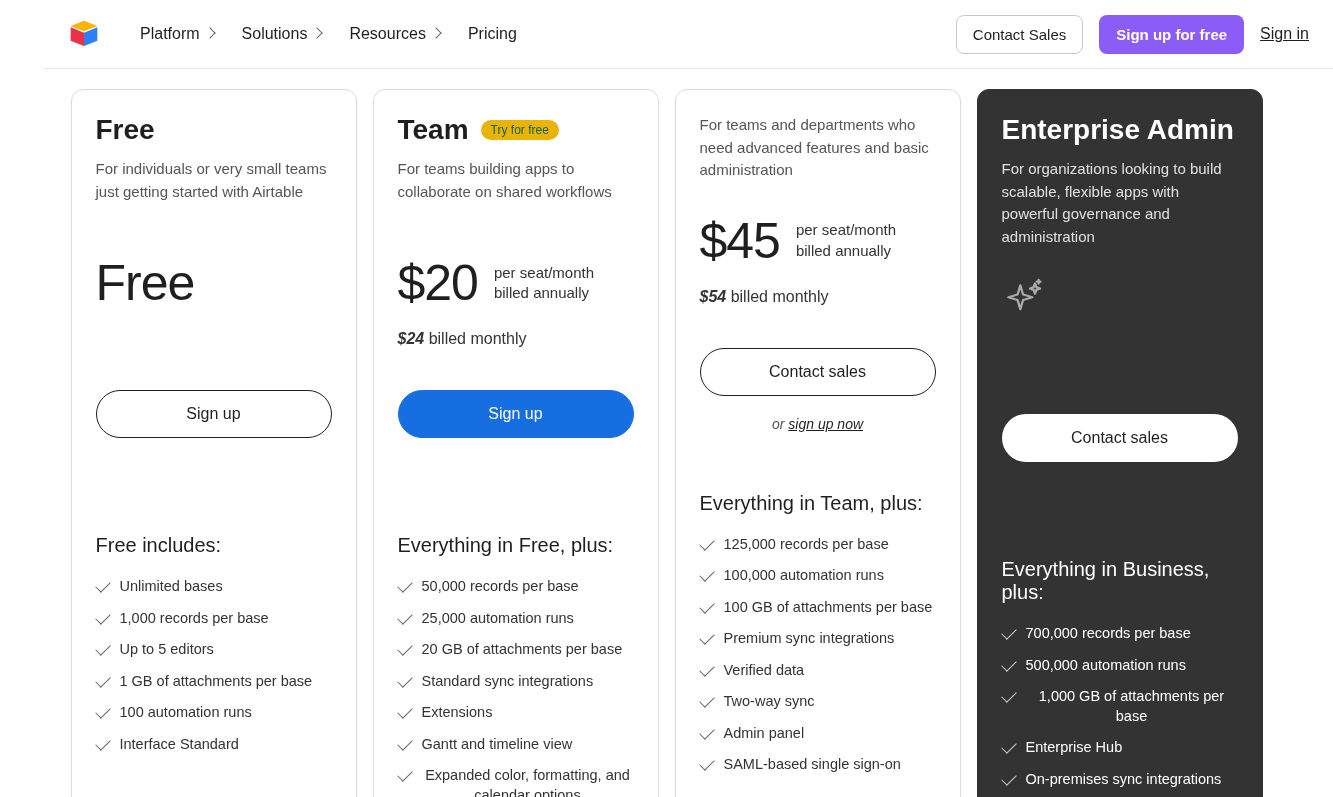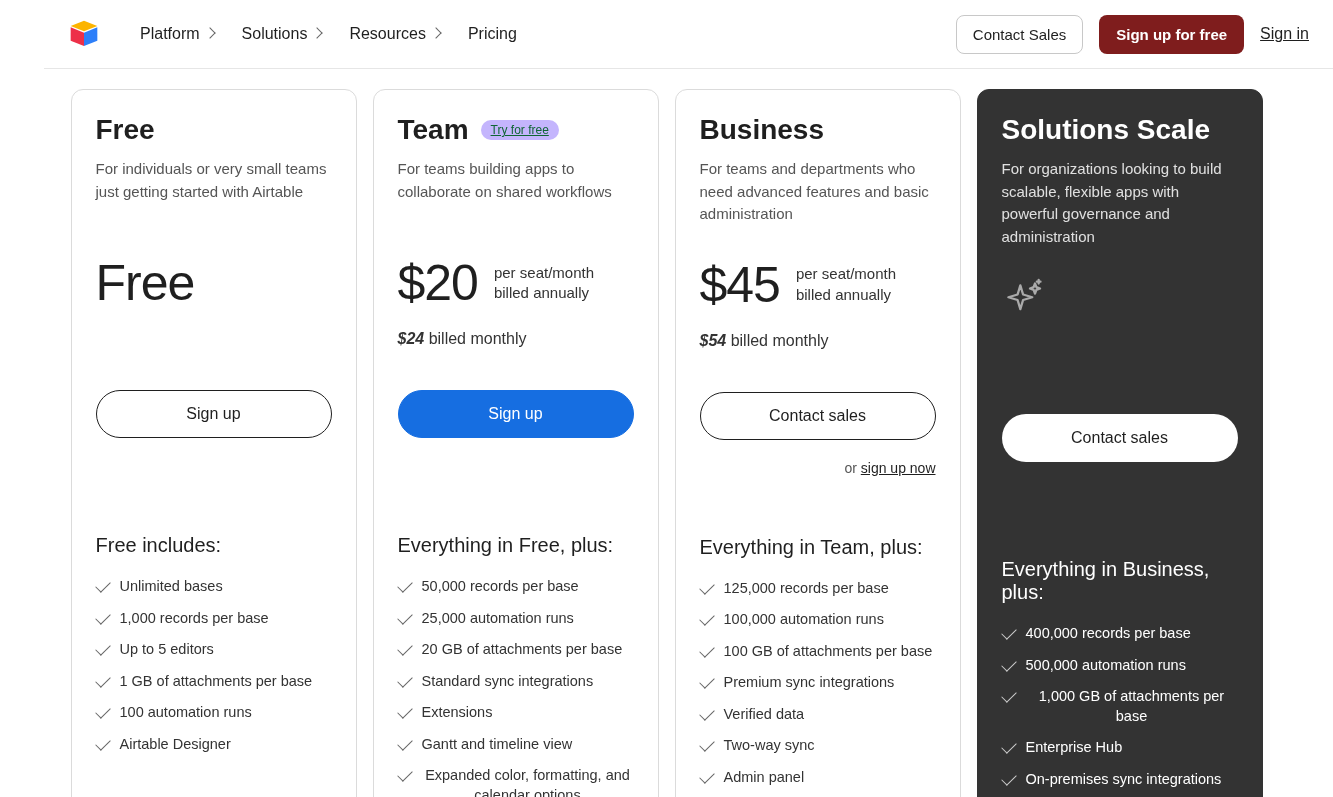--- a/index.html
+++ b/index.html
@@ -34,57 +34,57 @@
       transform: rotate(-45deg);
       margin-left: 2px;
       margin-top: -2px;
     }
     .header-right { display: flex; align-items: center; gap: 16px; }
     .btn {
       border-radius: 8px; padding: 10px 16px; cursor: pointer; font-size: 15px; font-weight: 500;
       border: 1px solid transparent; display: inline-flex; align-items: center;
     }
     .btn-outline { background: #fff; border-color: #c8c8c8; color: #1f1f1f; }
-    .btn-primary { background: #7f1d1d; color: #fff; font-weight: 600; }
+    .btn-primary { background: #8b5cf6; color: #fff; font-weight: 600; }
     .sign-in-link { font-size: 16px; color: #1f1f1f; cursor: pointer; text-decoration: underline; }
     .container {
       max-width: 1280px; margin: 0 auto; padding: 20px 44px 40px;
       display: grid; grid-template-columns: repeat(4, 1fr); gap: 16px;
     }
     .card {
       border: 1px solid #dbdbdb; border-radius: 12px; padding: 24px;
       background: #fff;
     }
     .card.dark {
       background: #333333; color: #fff; border-color: #333333;
     }
     .card.dark .feature-item, .card.dark .includes-title, .card.dark .desc { color: #fff; }
     .plan-header { display: flex; align-items: center; gap: 12px; margin-bottom: 12px; }
     .plan-name { font-size: 28px; font-weight: 600; }
     .badge {
-      background: #c4b5fd; color: #0f6535; font-size: 12px; font-weight: 500;
-      padding: 3px 10px; border-radius: 999px; text-decoration: underline;
+      background: #eab308; color: #0f6535; font-size: 12px; font-weight: 500;
+      padding: 3px 10px; border-radius: 999px;
     }
     .desc { color: #555; font-size: 15px; line-height: 1.5; min-height: 66px; }
     .card.dark .desc { color: #e0e0e0; }
     .price-block { margin-top: 30px; min-height: 120px; }
     .price-row { display: flex; align-items: center; gap: 16px; }
     .price-amount { font-size: 50px; font-weight: 500; letter-spacing: -1px; }
     .price-note { font-size: 15px; color: #333; line-height: 1.35; }
     .monthly { font-size: 16px; color: #333; margin-top: 18px; }
     .monthly strong { font-weight: 600; font-style: italic; }
     .cta {
       display: block; width: 100%; text-align: center; padding: 14px 0;
       border-radius: 999px; font-size: 16px; font-weight: 400; cursor: pointer;
       border: 1.5px solid transparent; margin-top: 16px;
     }
     .cta-outline { background: transparent; border-color: #1f1f1f; color: #1f1f1f; }
     .cta-blue { background: #166ee1; color: #fff; border-color: #166ee1; }
     .cta-white { background: #fff; color: #1f1f1f; }
-    .sub-cta { text-align: right; font-size: 14px; color: #555; margin-top: 20px; }
+    .sub-cta { text-align: center; font-size: 14px; color: #555; margin-top: 20px; font-style: italic; }
     .sub-cta a { color: #1f1f1f; text-decoration: underline; cursor: pointer; }
     .cta-zone { min-height: 120px; }
     .includes-title { font-size: 20px; color: #1f1f1f; margin-top: 24px; margin-bottom: 14px; }
     .feature-list { list-style: none; text-align: center; }
     .feature-item { display: flex; gap: 10px; align-items: flex-start; font-size: 14.5px; color: #333; padding: 6px 0; line-height: 1.35; }
     .check {
       width: 14px; height: 8px; border-left: 1.5px solid currentColor; border-bottom: 1.5px solid currentColor;
       transform: rotate(-45deg); flex-shrink: 0; margin-top: 4px; opacity: 0.75;
     }
     .sparkle { width: 44px; height: 44px; color: #aaa; }
@@ -155,21 +155,21 @@
         <li class="feature-item">
           <span class="check"></span>
           <span>1 GB of attachments per base</span>
         </li>
         <li class="feature-item">
           <span class="check"></span>
           <span>100 automation runs</span>
         </li>
         <li class="feature-item">
           <span class="check"></span>
-          <span>Airtable Designer</span>
+          <span>Interface Standard</span>
         </li>
       </ul>
     </div>
     <div class="card">
       <div class="plan-header">
         <div class="plan-name">Team</div>
         <span class="badge">Try for free</span>
       </div>
       <div class="desc">For teams building apps to collaborate on shared workflows</div>
       <div class="price-block">
@@ -208,23 +208,20 @@
           <span class="check"></span>
           <span>Gantt and timeline view</span>
         </li>
         <li class="feature-item">
           <span class="check"></span>
           <span>Expanded color, formatting, and calendar options</span>
         </li>
       </ul>
     </div>
     <div class="card">
-      <div class="plan-header">
-        <div class="plan-name">Business</div>
-      </div>
       <div class="desc">For teams and departments who need advanced features and basic administration</div>
       <div class="price-block">
         <div class="price-row">
           <div class="price-amount">$45</div>
           <div class="price-note">per seat/month<br>billed annually</div>
         </div>
         <div class="monthly"><strong>$54</strong> billed monthly</div>
       </div>
       <div class="cta-zone">
         <button class="cta cta-outline">Contact sales</button>
@@ -261,37 +258,37 @@
           <span>Admin panel</span>
         </li>
         <li class="feature-item">
           <span class="check"></span>
           <span>SAML-based single sign-on</span>
         </li>
       </ul>
     </div>
     <div class="card dark">
       <div class="plan-header">
-        <div class="plan-name">Solutions Scale</div>
+        <div class="plan-name">Enterprise Admin</div>
       </div>
       <div class="desc">For organizations looking to build scalable, flexible apps with powerful governance and administration</div>
       <div class="price-block"><svg class="sparkle" viewBox="0 0 48 48" fill="none" stroke="currentColor" stroke-width="2.5" stroke-linecap="round" stroke-linejoin="round">
       <path d="M20 8 L23 18 L33 21 L23 24 L20 34 L17 24 L7 21 L17 18 Z"></path>
       <path d="M36 6 L37.5 10 L41.5 11.5 L37.5 13 L36 17 L34.5 13 L30.5 11.5 L34.5 10 Z"></path>
       <line x1="40" y1="2" x2="40" y2="6"></line>
       <line x1="38" y1="4" x2="42" y2="4"></line>
     </svg></div>
       <div class="cta-zone">
         <button class="cta cta-white">Contact sales</button>
       </div>
       <div class="includes-title">Everything in Business, plus:</div>
       <ul class="feature-list">
         <li class="feature-item">
           <span class="check"></span>
-          <span>400,000 records per base</span>
+          <span>700,000 records per base</span>
         </li>
         <li class="feature-item">
           <span class="check"></span>
           <span>500,000 automation runs</span>
         </li>
         <li class="feature-item">
           <span class="check"></span>
           <span>1,000 GB of attachments per base</span>
         </li>
         <li class="feature-item">

